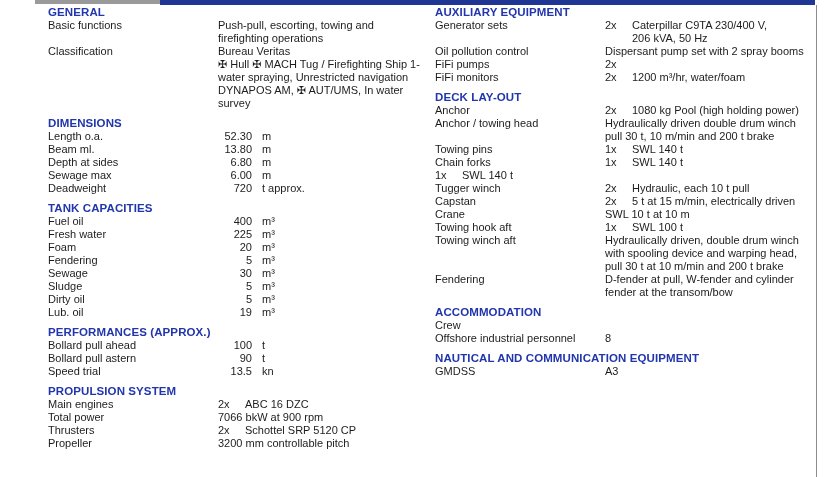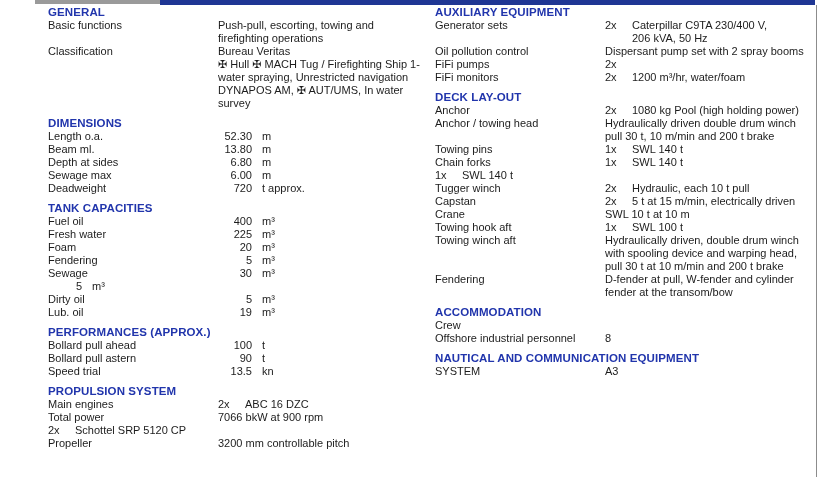--- a/index.html
+++ b/index.html
@@ -113,20 +113,21 @@
         <span class="label">Fendering</span>
         <span class="num">5</span>
         <span class="unit">m³</span>
       </div>
       <div class="row">
         <span class="label">Sewage</span>
         <span class="num">30</span>
         <span class="unit">m³</span>
       </div>
       <div class="row">
+        <span class="label">Sludge</span>
         <span class="num">5</span>
         <span class="unit">m³</span>
       </div>
       <div class="row">
         <span class="label">Dirty oil</span>
         <span class="num">5</span>
         <span class="unit">m³</span>
       </div>
       <div class="row">
         <span class="label">Lub. oil</span>
@@ -159,20 +160,21 @@
       <div class="row">
         <span class="label">Main engines</span>
         <span class="prefix">2x</span>
         <span class="vtext">ABC 16 DZC</span>
       </div>
       <div class="row">
         <span class="label">Total power</span>
         <span class="vtext">7066 bkW at 900 rpm</span>
       </div>
       <div class="row">
+        <span class="label">Thrusters</span>
         <span class="prefix">2x</span>
         <span class="vtext">Schottel SRP 5120 CP</span>
       </div>
       <div class="row">
         <span class="label">Propeller</span>
         <span class="vtext">3200 mm controllable pitch</span>
       </div>
     </div>
 
   </div>
@@ -267,19 +269,19 @@
       </div>
       <div class="row">
         <span class="label">Offshore industrial personnel</span>
         <span class="vtext">8</span>
       </div>
     </div>
 
     <div class="section">
       <div class="sec-title">NAUTICAL AND COMMUNICATION EQUIPMENT</div>
       <div class="row">
-        <span class="label">SYSTEM</span>
+        <span class="label">GMDSS</span>
         <span class="vtext">A3</span>
       </div>
     </div>
 
   </div>
 </div>
 
 </body></html>

